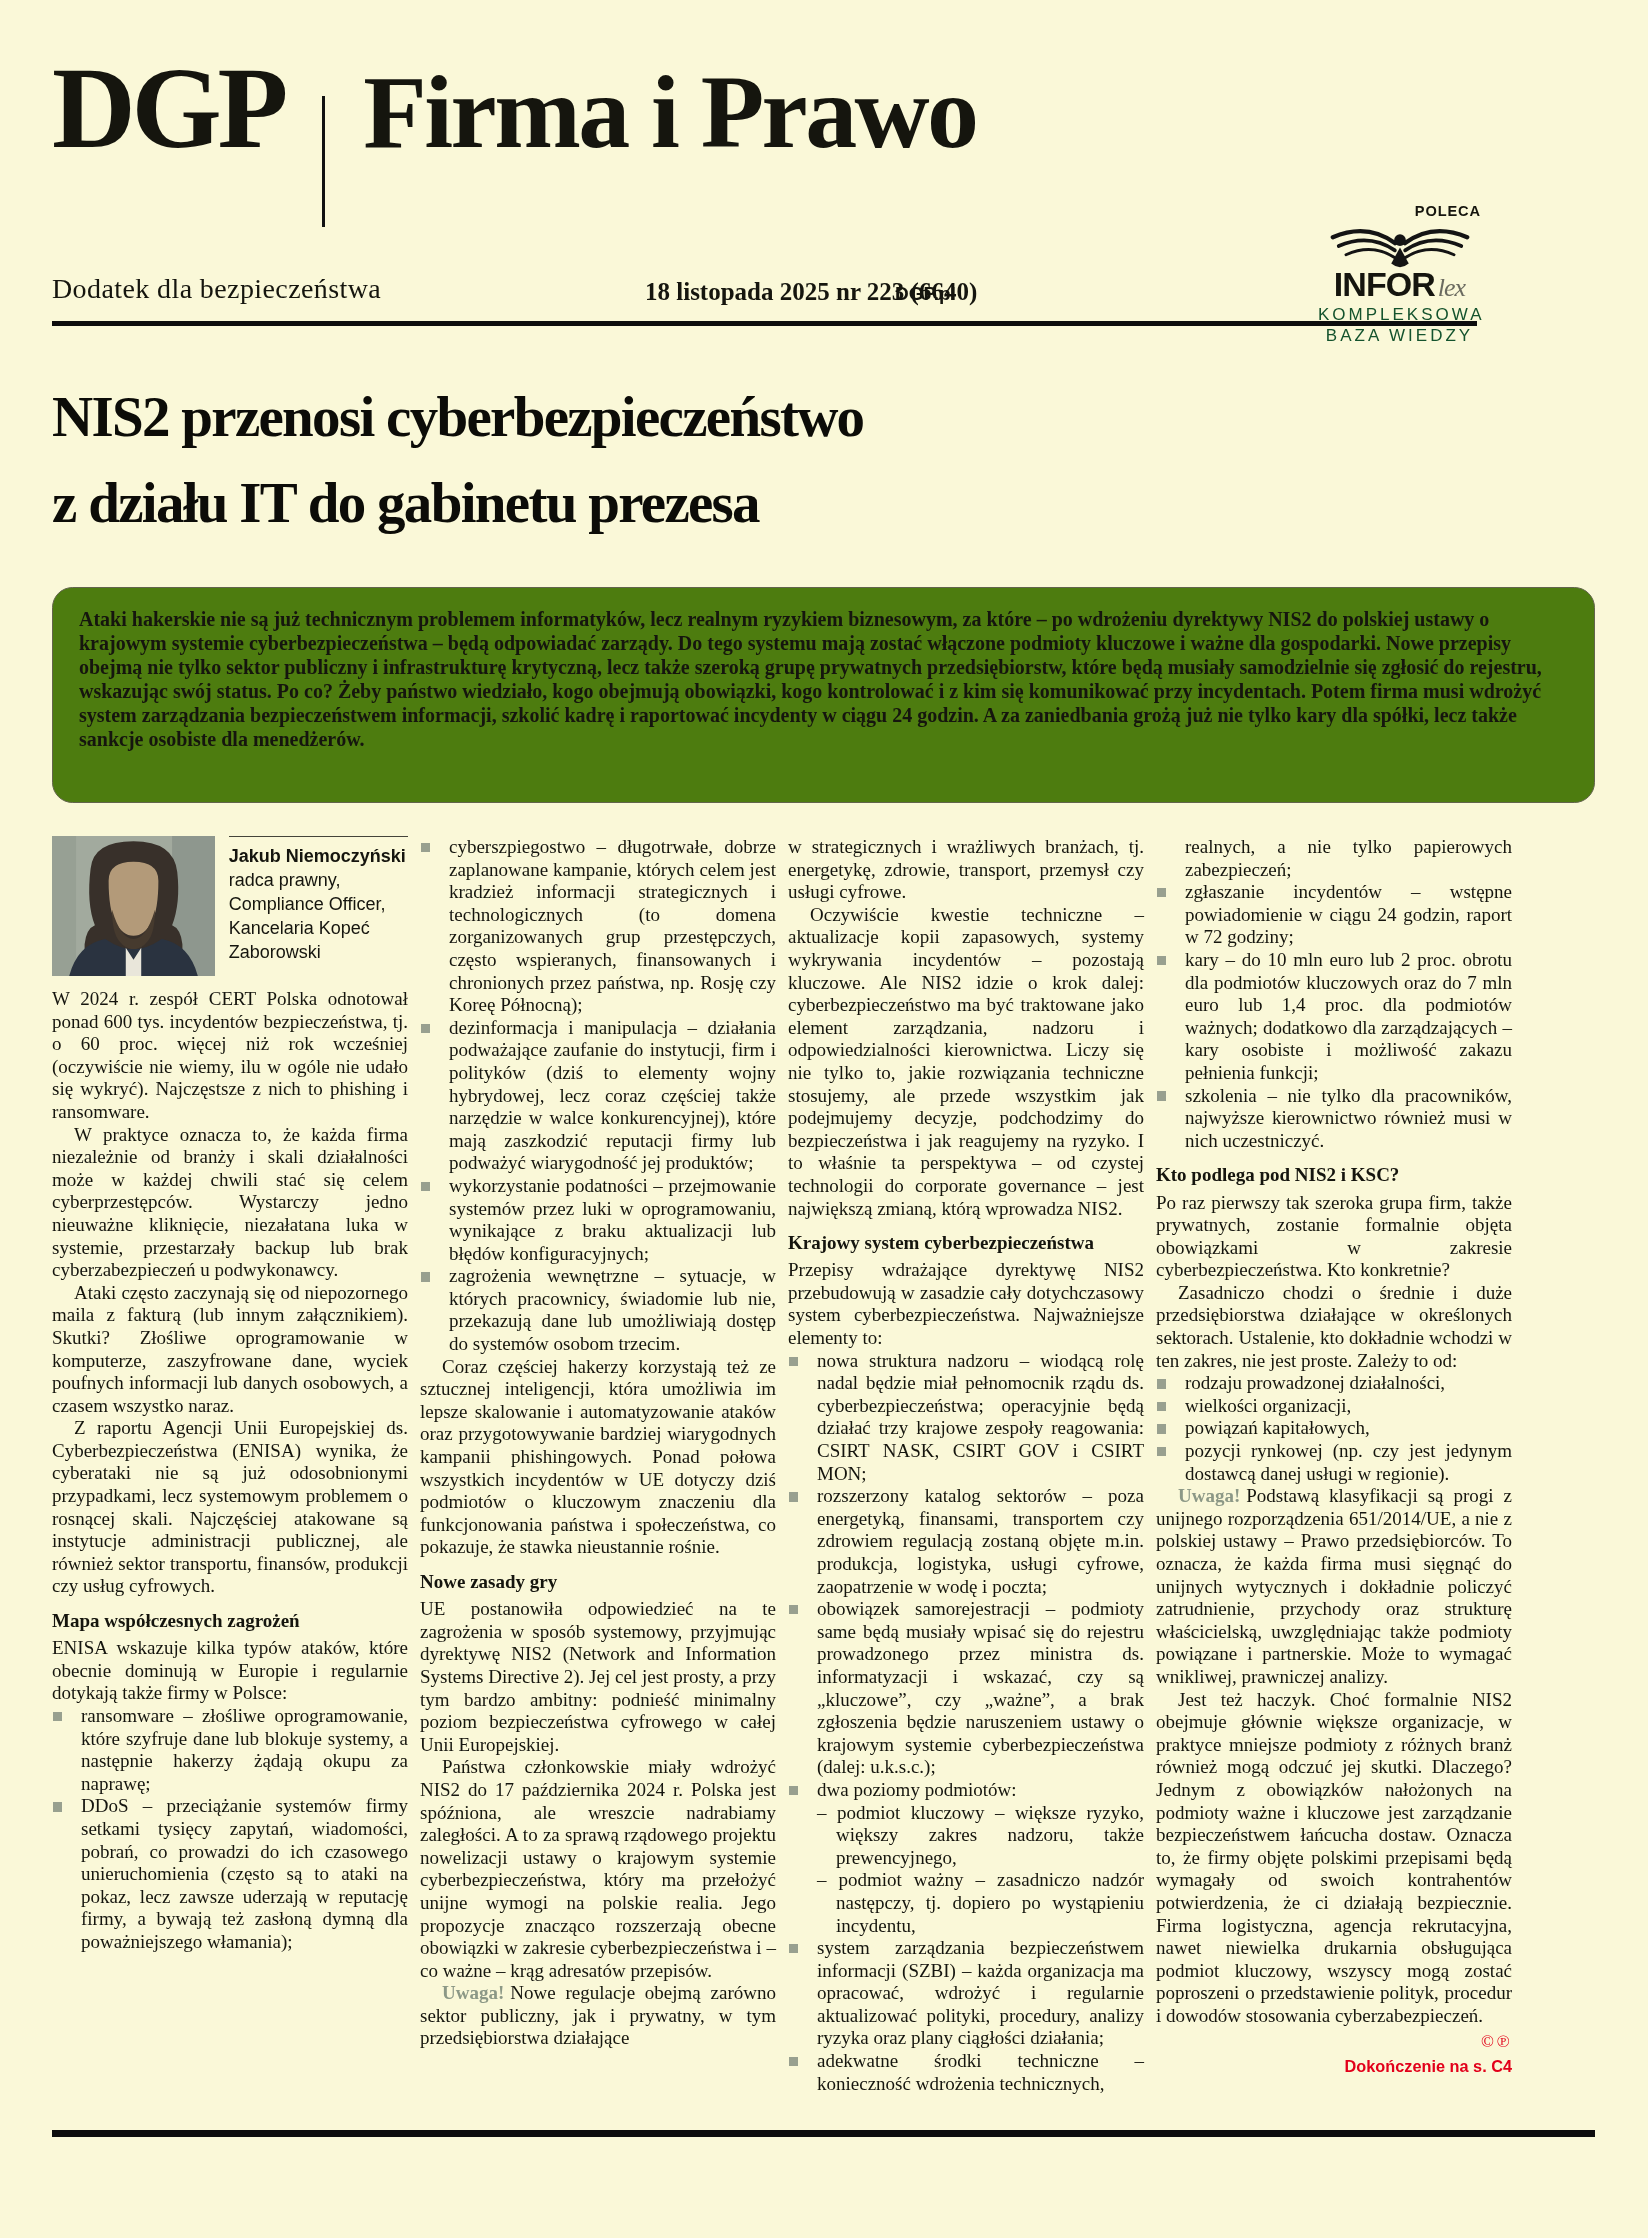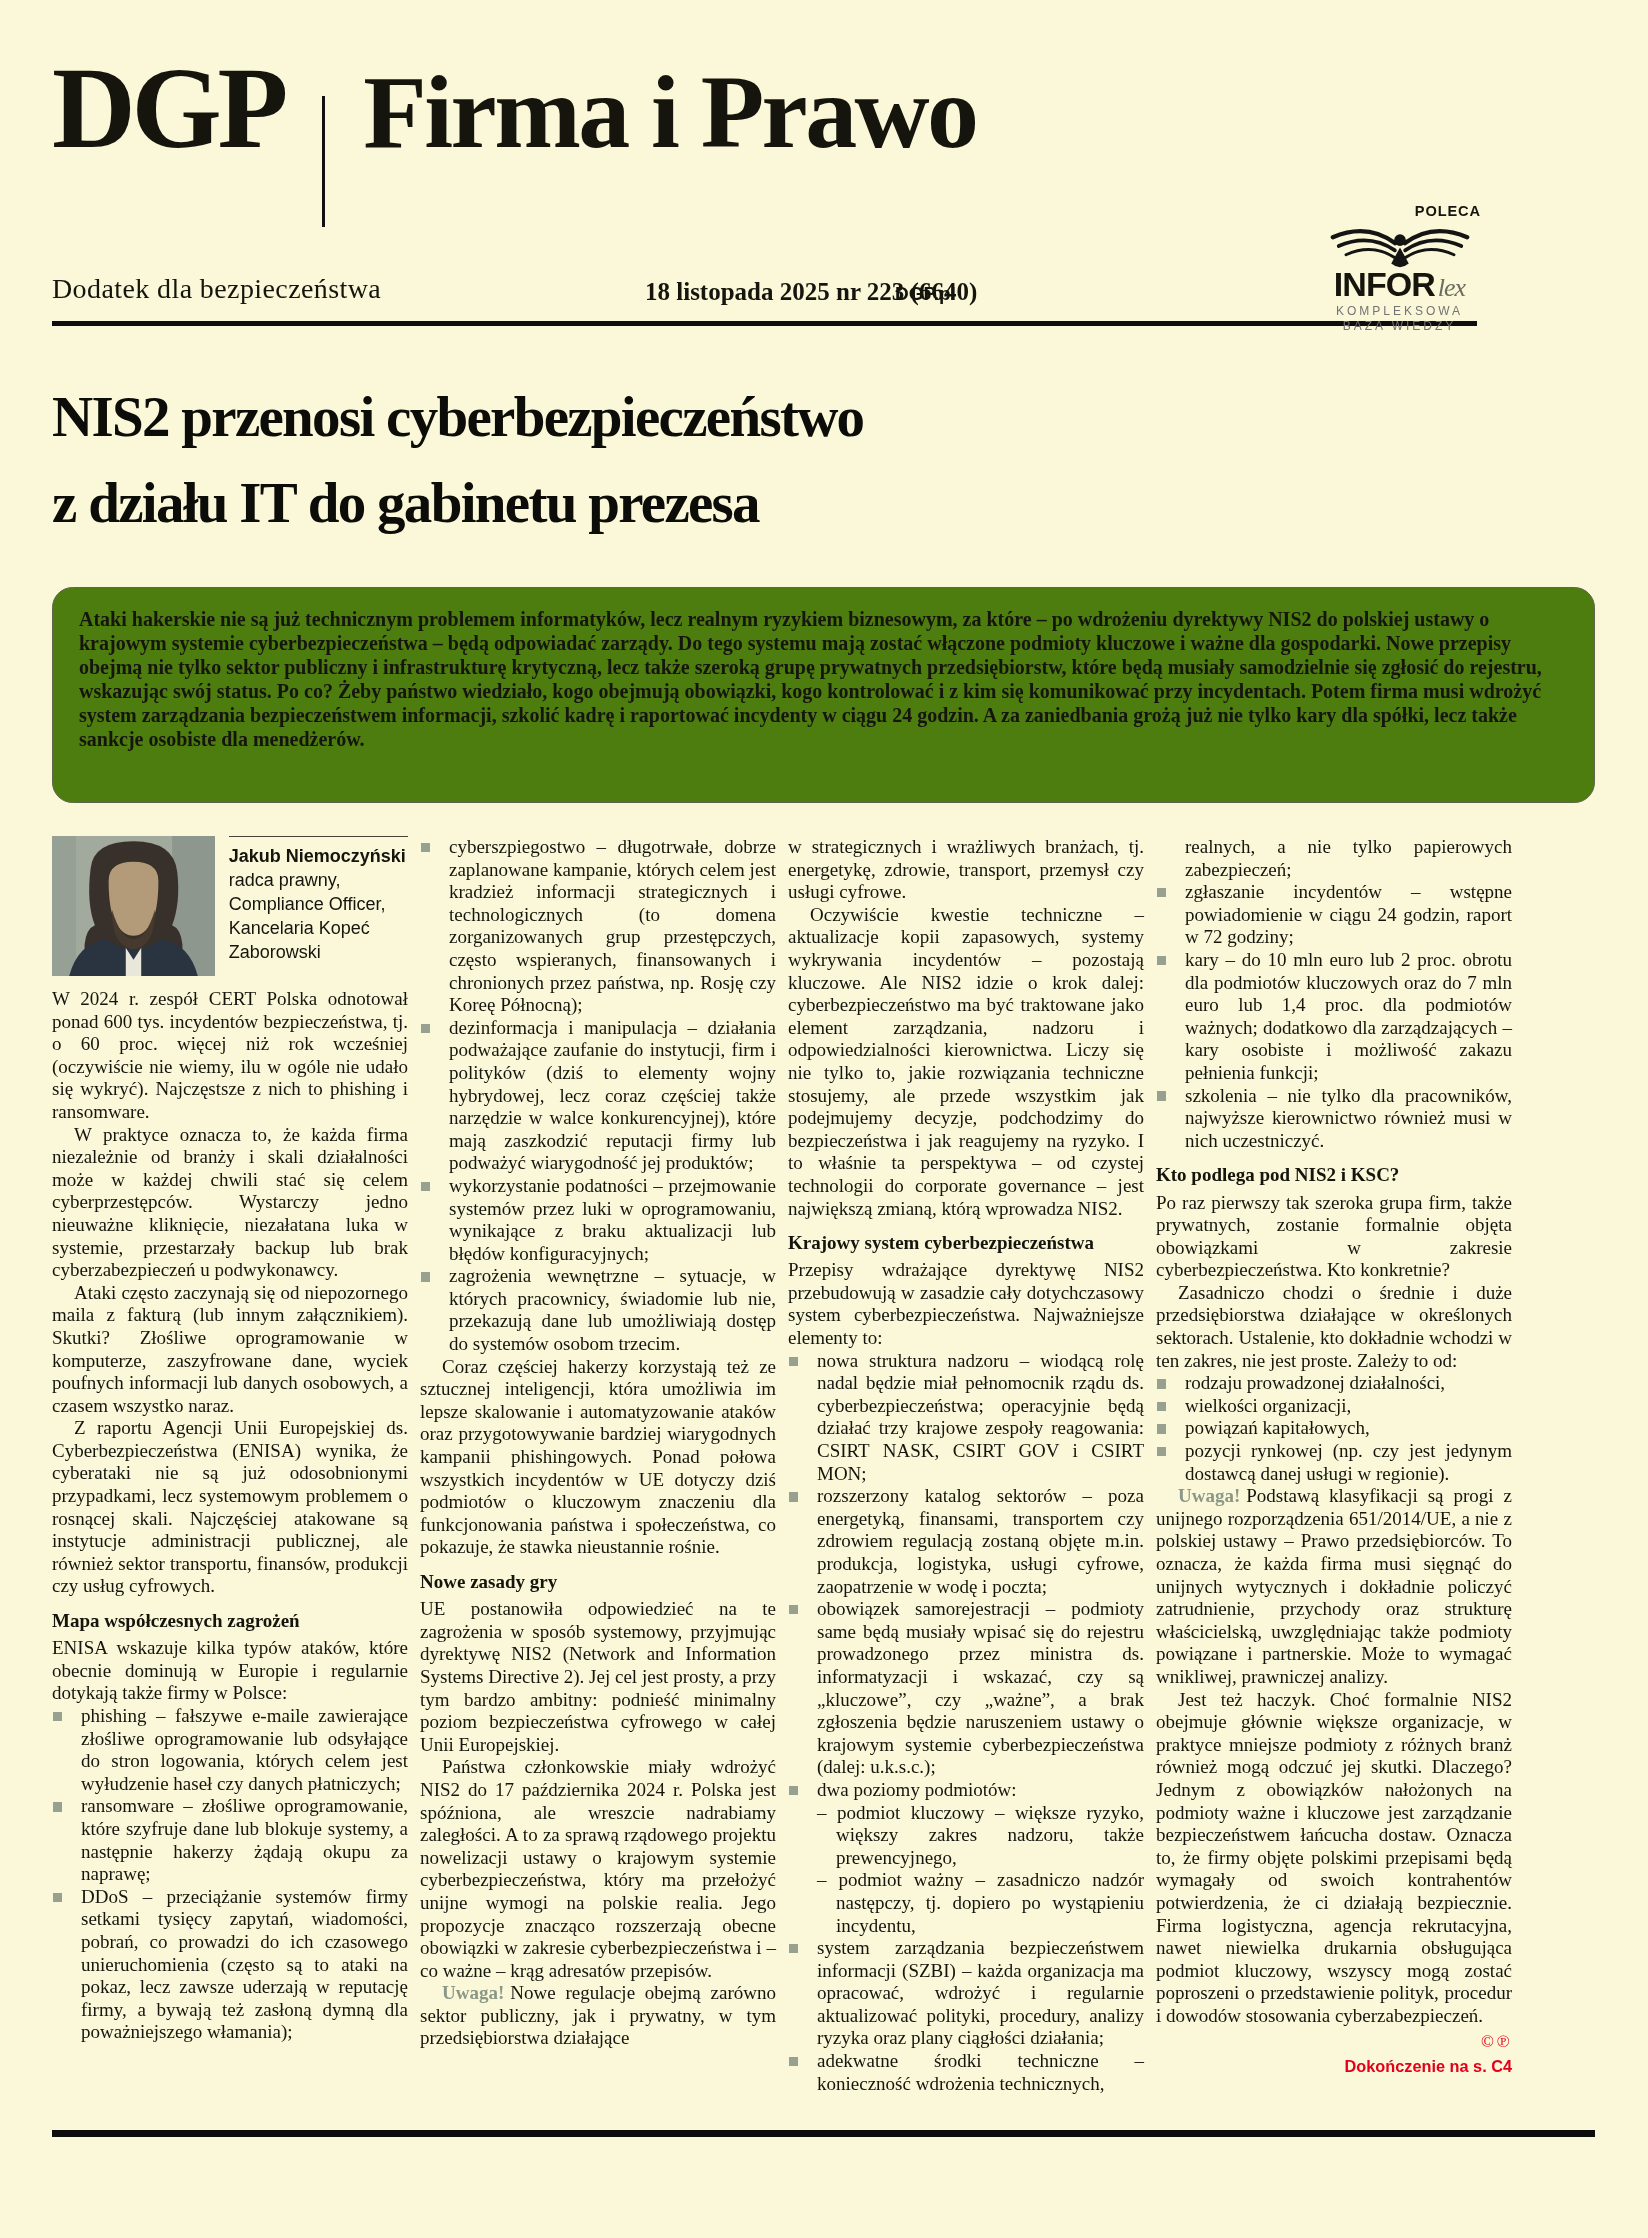--- a/index.html
+++ b/index.html
@@ -22,21 +22,21 @@
   .issue{top:278px;left:601px;font-size:25px;font-weight:700;margin-left:44px;}
   .site{top:283px;left:895px;font-size:19px;font-weight:700;font-family:"Liberation Sans",sans-serif;}
   .rule-top{top:321px;left:52px;width:1425px;height:5.2px;background:#0d0d0d;}
 
   
   .infor{top:203px;left:1318px;width:163px;text-align:center;font-family:"Liberation Sans",sans-serif;}
   .poleca{font-size:14.6px;font-weight:700;letter-spacing:0.9px;text-align:right;margin-bottom:1.7px;}
   .infor-mark{display:block;margin:0 auto;}
   .infor-word{font-size:34px;font-weight:700;letter-spacing:-0.9px;line-height:1;margin-top:-3.4px;}
   .infor-word .lex{font-family:"Liberation Serif",serif;font-style:italic;font-weight:400;font-size:26px;color:#6b6b60;margin-left:2.6px;}
-  .tagline{font-size:12px;letter-spacing:3px;color:#737373;line-height:1.25;margin-top:2.6px;}
+  .tagline{font-size:17px;letter-spacing:3px;color:#14532d;line-height:1.25;margin-top:2.6px;}
 
   
   .headline{top:374px;left:52px;width:1546px;font-size:57px;line-height:86px;font-weight:700;letter-spacing:-1.7px;color:#0c0c08;}
 
   
   .lead{top:587px;left:52px;width:1543px;height:216px;box-sizing:border-box;
     background:#4d7c0f;border:1.7px solid #62644c;border-radius:20.6px;
     padding:19px 26px;}
   .lead p{margin:0;font-size:20px;line-height:24px;font-weight:700;text-align:left;}
 
@@ -133,21 +133,20 @@
           <div>Compliance Officer,</div>
           <div>Kancelaria Kopeć Zaborowski</div>
         </div>
       </div>
       <p>W 2024 r. zespół CERT Polska odnotował ponad 600 tys. incydentów bezpieczeństwa, tj. o 60 proc. więcej niż rok wcześniej (oczywiście nie wiemy, ilu w ogóle nie udało się wykryć). Najczęstsze z nich to phishing i ransomware.</p>
       <p class="ind">W praktyce oznacza to, że każda firma niezależnie od branży i skali działalności może w każdej chwili stać się celem cyberprzestępców. Wystarczy jedno nieuważne kliknięcie, niezałatana luka w systemie, przestarzały backup lub brak cyberzabezpieczeń u podwykonawcy.</p>
       <p class="ind">Ataki często zaczynają się od niepozornego maila z fakturą (lub innym załącznikiem). Skutki? Złośliwe oprogramowanie w komputerze, zaszyfrowane dane, wyciek poufnych informacji lub danych osobowych, a czasem wszystko naraz.</p>
       <p class="ind">Z raportu Agencji Unii Europejskiej ds. Cyberbezpieczeństwa (ENISA) wynika, że cyberataki nie są już odosobnionymi przypadkami, lecz systemowym problemem o rosnącej skali. Najczęściej atakowane są instytucje administracji publicznej, ale również sektor transportu, finansów, produkcji czy usług cyfrowych.</p>
       <h3>Mapa współczesnych zagrożeń</h3>
       <p>ENISA wskazuje kilka typów ataków, które obecnie dominują w Europie i regularnie dotykają także firmy w Polsce:</p>
-      <p class="li">phishing – fałszywe e-maile zawierające złośliwe oprogramowanie lub odsyłające do stron logowania, których celem jest wyłudzenie haseł czy danych płatniczych;</p>
       <p class="li">ransomware – złośliwe oprogramowanie, które szyfruje dane lub blokuje systemy, a następnie hakerzy żądają okupu za naprawę;</p>
       <p class="li">DDoS – przeciążanie systemów firmy setkami tysięcy zapytań, wiadomości, pobrań, co prowadzi do ich czasowego unieruchomienia (często są to ataki na pokaz, lecz zawsze uderzają w reputację firmy, a bywają też zasłoną dymną dla poważniejszego włamania);</p>
     </div>
 
     <div class="col">
       <p class="li">cyberszpiegostwo – długotrwałe, dobrze zaplanowane kampanie, których celem jest kradzież informacji strategicznych i technologicznych (to domena zorganizowanych grup przestępczych, często wspieranych, finansowanych i chronionych przez państwa, np. Rosję czy Koreę Północną);</p>
       <p class="li">dezinformacja i manipulacja – działania podważające zaufanie do instytucji, firm i polityków (dziś to elementy wojny hybrydowej, lecz coraz częściej także narzędzie w walce konkurencyjnej), które mają zaszkodzić reputacji firmy lub podważyć wiarygodność jej produktów;</p>
       <p class="li">wykorzystanie podatności – przejmowanie systemów przez luki w oprogramowaniu, wynikające z braku aktualizacji lub błędów konfiguracyjnych;</p>
       <p class="li">zagrożenia wewnętrzne – sytuacje, w których pracownicy, świadomie lub nie, przekazują dane lub umożliwiają dostęp do systemów osobom trzecim.</p>
       <p class="ind">Coraz częściej hakerzy korzystają też ze sztucznej inteligencji, która umożliwia im lepsze skalowanie i automatyzowanie ataków oraz przygotowywanie bardziej wiarygodnych kampanii phishingowych. Ponad połowa wszystkich incydentów w UE dotyczy dziś podmiotów o kluczowym znaczeniu dla funkcjonowania państwa i społeczeństwa, co pokazuje, że stawka nieustannie rośnie.</p>

